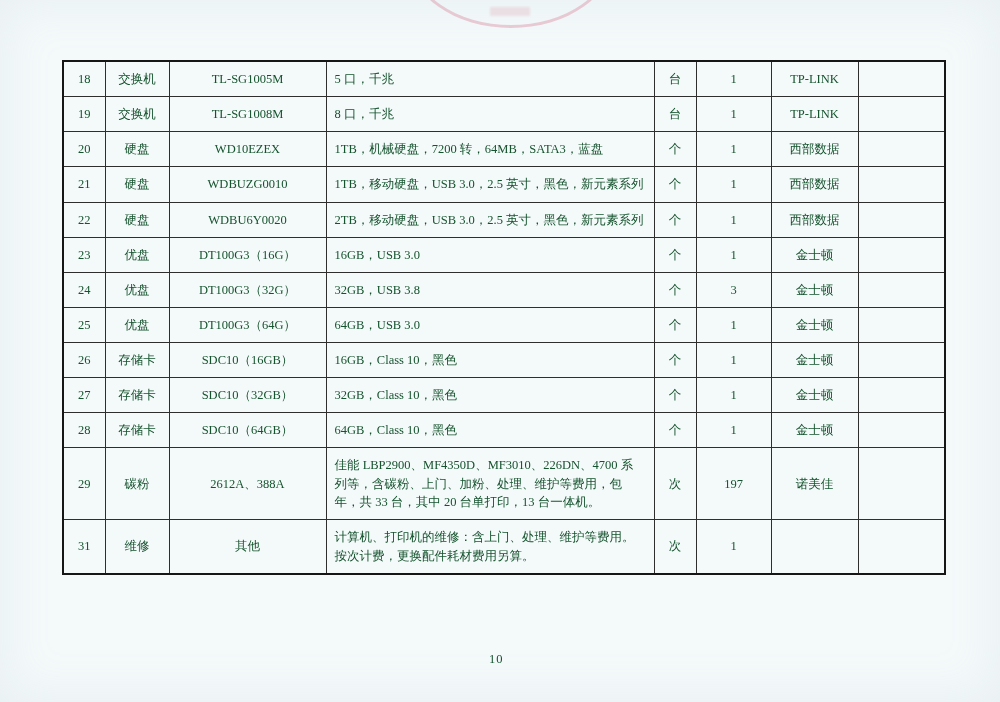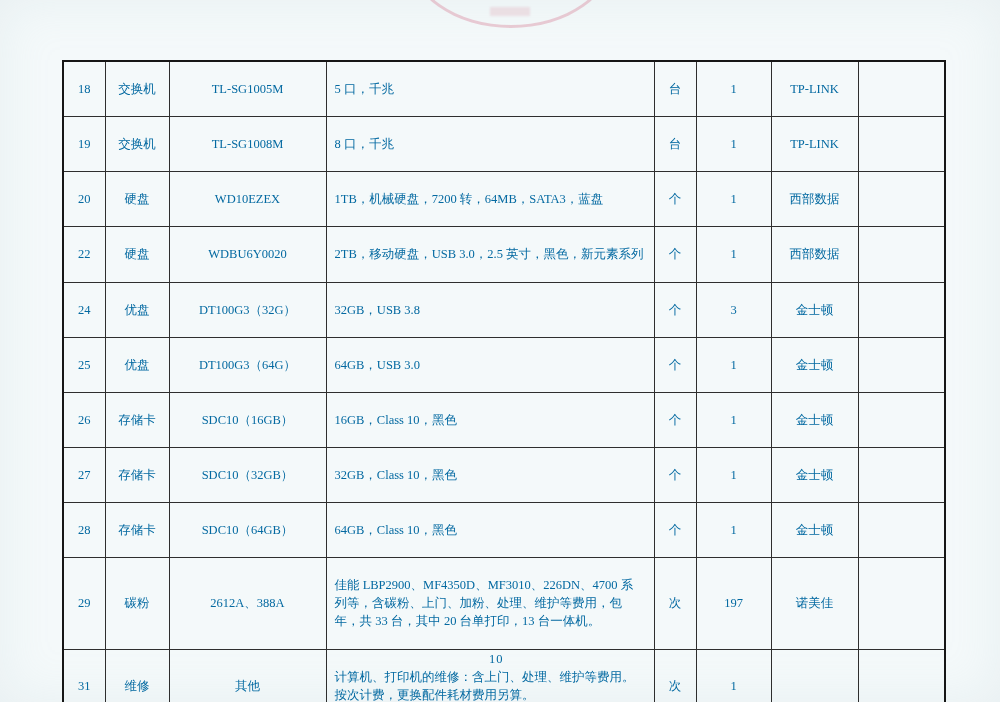--- a/index.html
+++ b/index.html
@@ -9,21 +9,21 @@
     height: 702px;
     overflow: hidden;
   }
   .sheet {
     position: relative;
     width: 1000px;
     height: 702px;
     background: #f4f9fa;
     box-shadow: inset 0 0 50px rgba(175, 200, 205, 0.18);
     font-family: "Liberation Serif", "DejaVu Serif", serif;
-    color: #0369a1;
+    color: #14532d;
   }
   
   .stamp-arc {
     position: absolute;
     left: 408px;
     top: -118px;
     width: 200px;
     height: 140px;
     border: 3px solid rgba(217, 139, 160, 0.42);
     border-radius: 50%;
@@ -53,21 +53,21 @@
     border: 1px solid #2e2e2e;
     font-size: 12.5px;
     line-height: 1.45;
     text-align: center;
     vertical-align: middle;
     padding: 1px 3px;
     overflow: hidden;
   }
   table.equip td.desc {
     text-align: left;
-    padding: 18px 8px;
+    padding: 8px 8px;
   }
   table.equip tr { height: 28px; }
   table.equip tr:nth-child(12) { height: 59px; }
   table.equip tr:nth-child(13) { height: 55px; }
   table.equip tr:nth-child(14) { height: 65px; }
   .page-number {
     position: absolute;
     left: 489px;
     top: 652px;
     font-size: 12.5px;
@@ -117,27 +117,47 @@
           <td>20</td>
           <td>硬盘</td>
           <td>WD10EZEX</td>
           <td class="desc">1TB，机械硬盘，7200 转，64MB，SATA3，蓝盘</td>
           <td>个</td>
           <td>1</td>
           <td>西部数据</td>
           <td></td>
         </tr>
         <tr>
+          <td>21</td>
+          <td>硬盘</td>
+          <td>WDBUZG0010</td>
+          <td class="desc">1TB，移动硬盘，USB 3.0，2.5 英寸，黑色，新元素系列</td>
+          <td>个</td>
+          <td>1</td>
+          <td>西部数据</td>
+          <td></td>
+        </tr>
+        <tr>
           <td>22</td>
           <td>硬盘</td>
           <td>WDBU6Y0020</td>
           <td class="desc">2TB，移动硬盘，USB 3.0，2.5 英寸，黑色，新元素系列</td>
           <td>个</td>
           <td>1</td>
           <td>西部数据</td>
+          <td></td>
+        </tr>
+        <tr>
+          <td>23</td>
+          <td>优盘</td>
+          <td>DT100G3（16G）</td>
+          <td class="desc">16GB，USB 3.0</td>
+          <td>个</td>
+          <td>1</td>
+          <td>金士顿</td>
           <td></td>
         </tr>
         <tr>
           <td>24</td>
           <td>优盘</td>
           <td>DT100G3（32G）</td>
           <td class="desc">32GB，USB 3.8</td>
           <td>个</td>
           <td>3</td>
           <td>金士顿</td>

